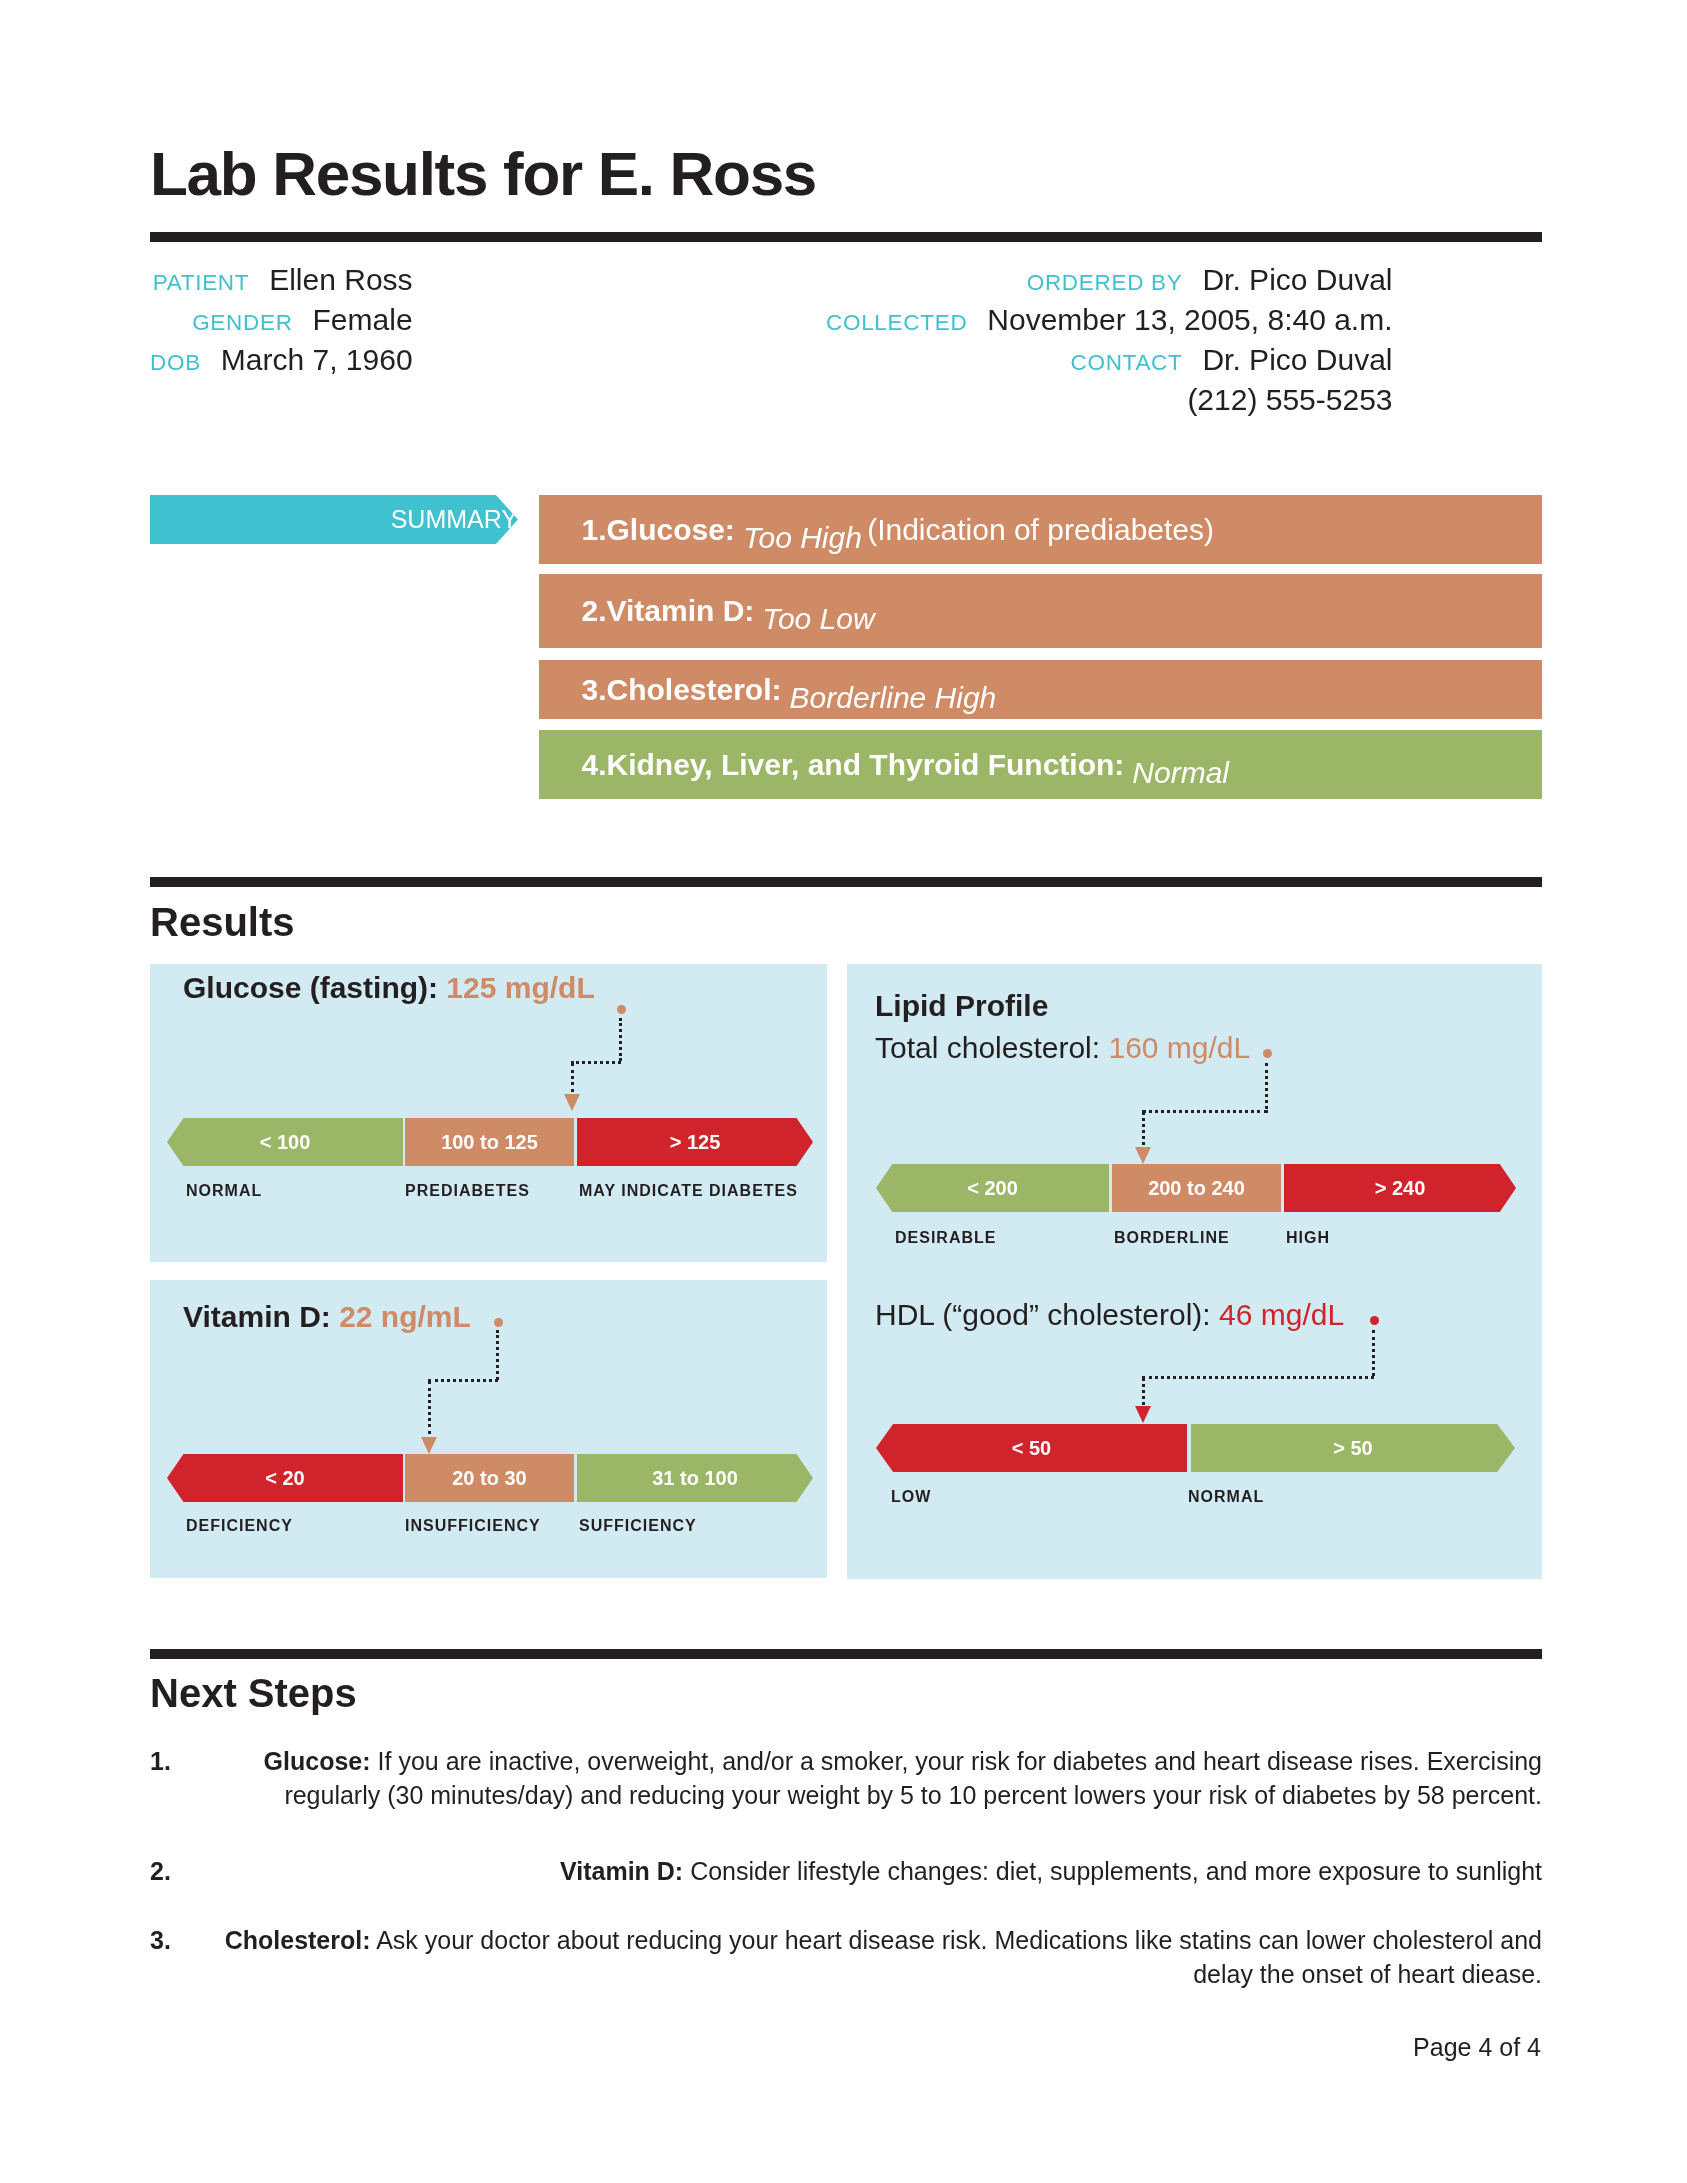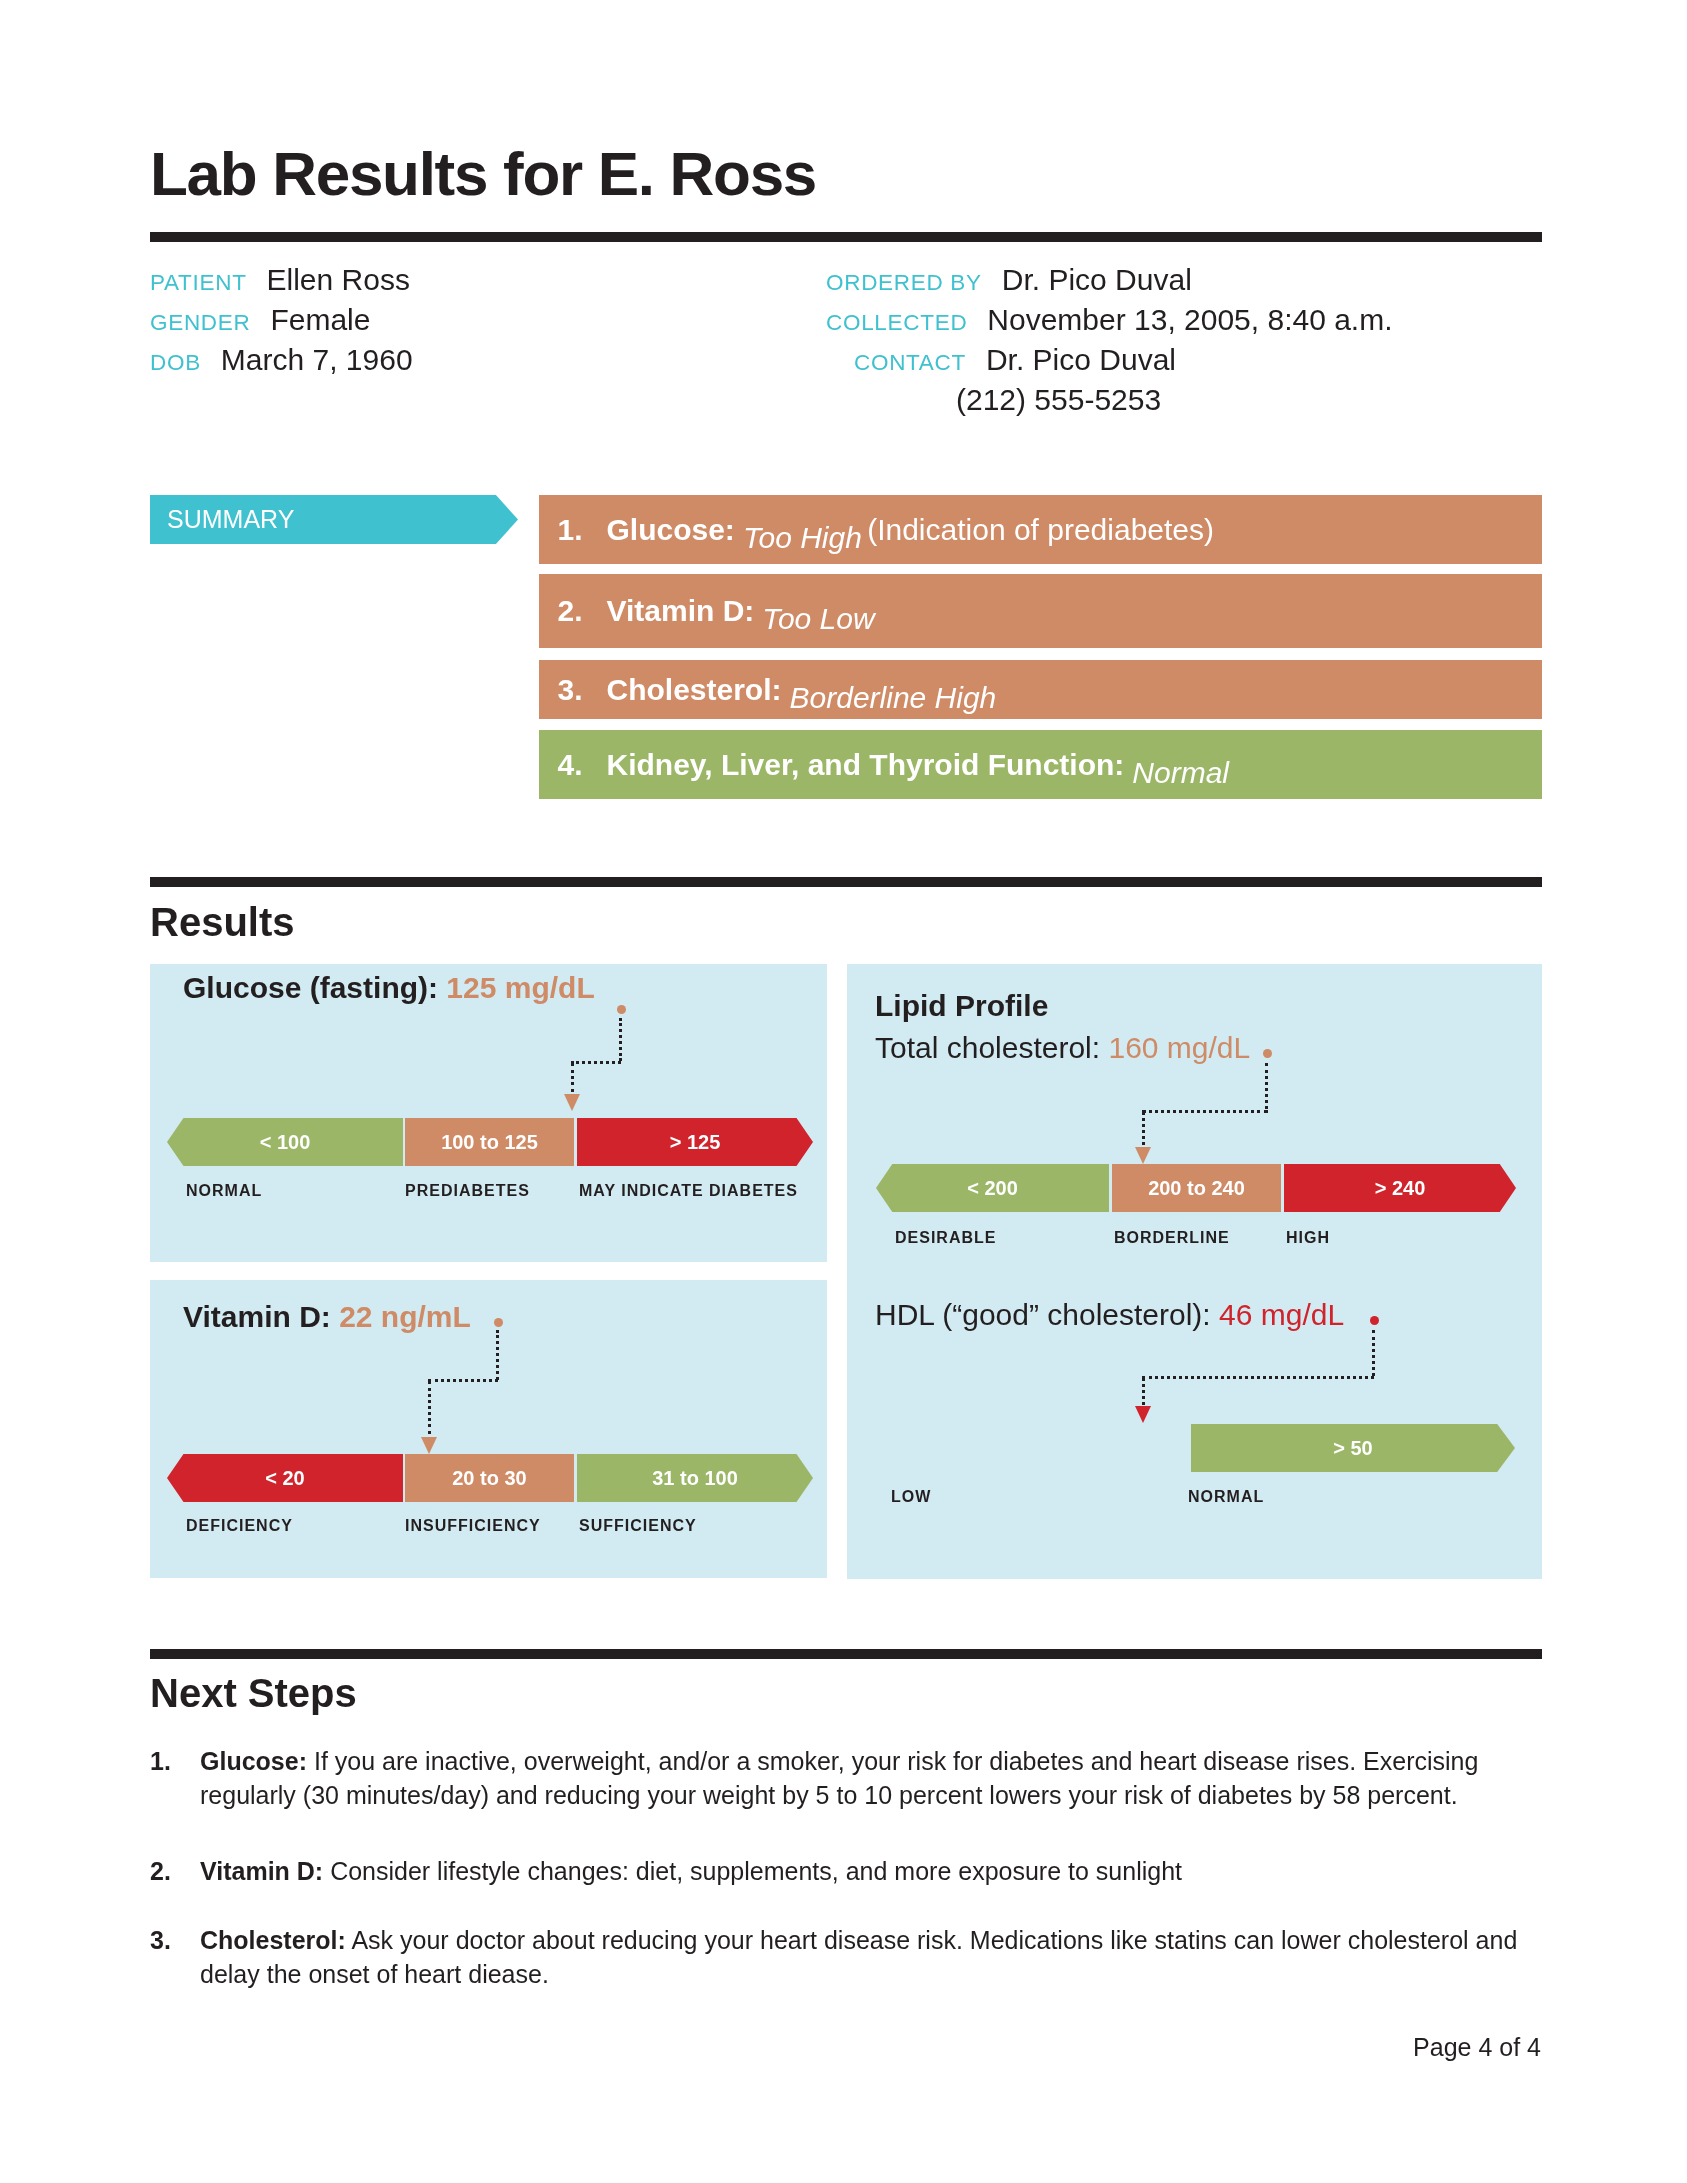--- a/index.html
+++ b/index.html
@@ -1,18 +1,18 @@
 <!DOCTYPE html>
 <html style="font-size:10.6px"><head>
 <meta charset="utf-8">
 <style>
   html, body { margin:0; padding:0; background:#ffffff; }
   body { width:1687px; height:2183px; position:relative; overflow:hidden;
          font-family:"Liberation Sans", sans-serif; color:#231f20; }
-  .abs { position:absolute; }
+  .abs { position:absolute;text-align:right; }
   .title { left:150px; top:138px; font-size:62px; font-weight:bold; letter-spacing:-1.3px; white-space:nowrap; }
   .rule { left:150px; width:1392px; height:10px; background:#231f20; }
   .meta-label { color:#3fc1cf; font-size:22.5px; letter-spacing:0.7px; white-space:nowrap; }
   .meta-value { font-size:30px; white-space:nowrap; }
   .summary-tag { left:150px; top:495px; width:368px; height:49px; background:#3fc1cf; color:#fff;
                  font-size:25px; line-height:49px; padding-left:17px; box-sizing:border-box;
                  clip-path:polygon(0 0, 94% 0, 100% 50%, 94% 100%, 0 100%); }
   .sum-bar { left:539px; width:1003px; color:#fff; font-size:30px; box-sizing:border-box; padding-left:18.5px; display:flex; align-items:center; white-space:nowrap; }
   .sum-bar .num { font-weight:bold; width:49px; display:inline-block; }
   .sum-bar .key { font-weight:bold; margin-right:8px; }
@@ -159,20 +159,21 @@
 
   <div class="abs panel-title" style="left:28px; top:334px;">
     <span>HDL (“good” cholesterol):</span>
     <span style="color:#d0232b;">46 mg/dL</span>
   </div>
   <div class="dot" style="left:523px; top:352px; background:#d0232b;"></div>
   <div class="dv" style="left:525px; top:366px; height:46px;"></div>
   <div class="dh" style="left:295px; top:412px; width:232px;"></div>
   <div class="dv" style="left:295px; top:414px; height:26.5px;"></div>
   <div class="tri r" style="left:288px; top:442px;"></div>
+  <div class="seg" style="left:29px; top:460px; width:311px; background:#d0232b; clip-path:polygon(5.5% 0,100% 0,100% 100%,5.5% 100%,0 50%);">&lt; 50</div>
   <div class="seg" style="left:344px; top:460px; width:324px; background:#9bb667; clip-path:polygon(0 0,94.5% 0,100% 50%,94.5% 100%,0 100%);">&gt; 50</div>
   <div class="seg-label" style="left:44px; top:524px;">LOW</div>
   <div class="seg-label" style="left:341px; top:524px;">NORMAL</div>
 </div>
 
 <div class="abs rule" style="top:1649px;"></div>
 <div class="abs section-h" style="top:1671px;">Next Steps</div>
 
 <div class="abs step" style="top:1744px;">
   <span class="n">1.</span>

